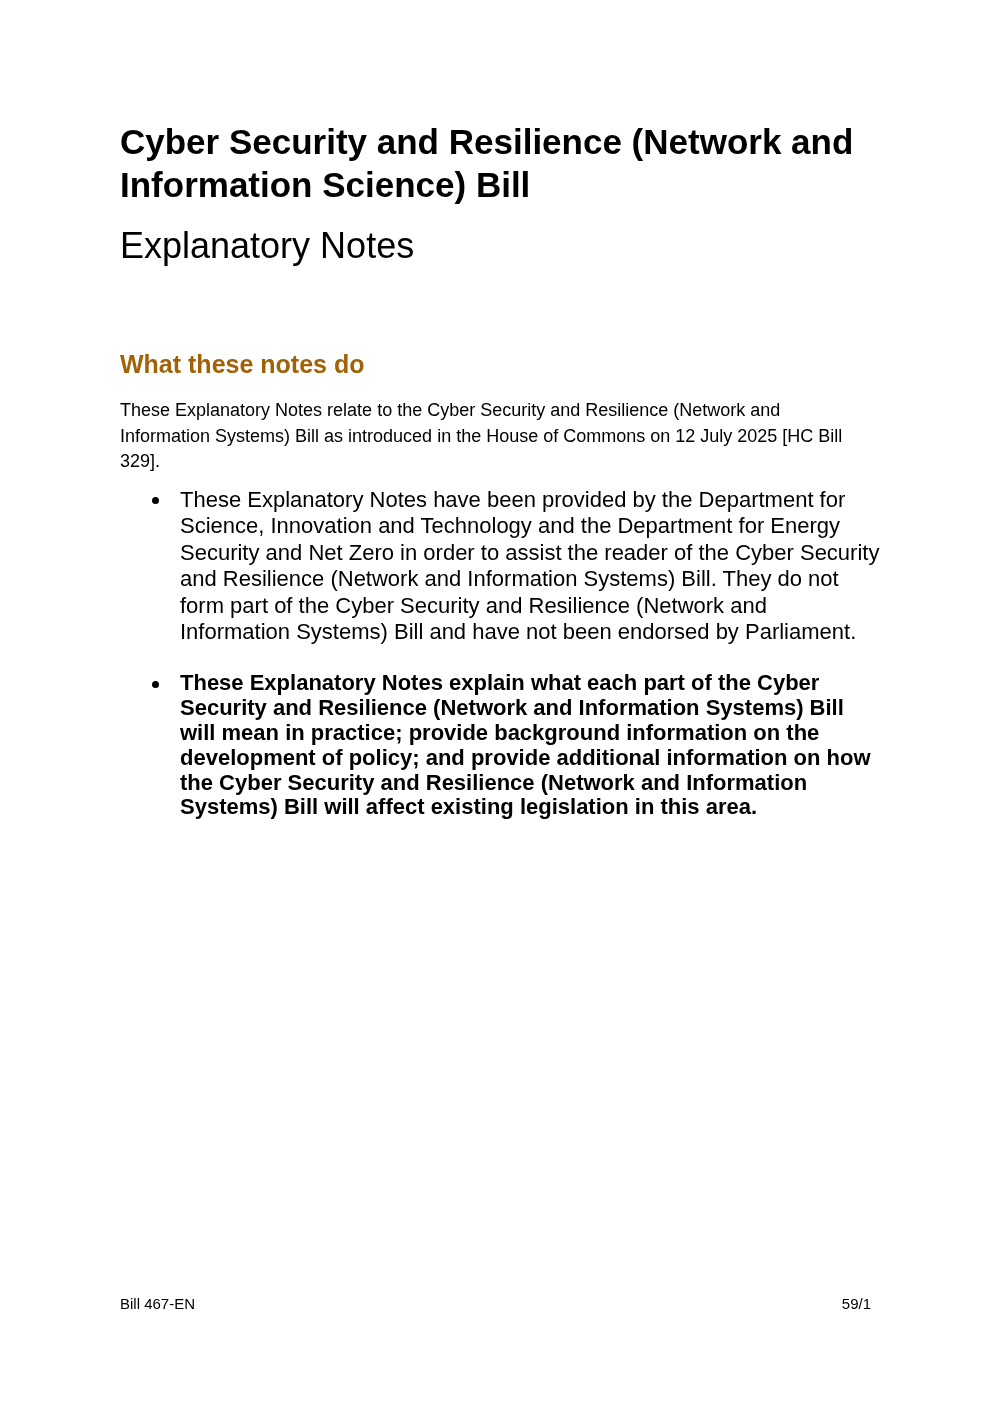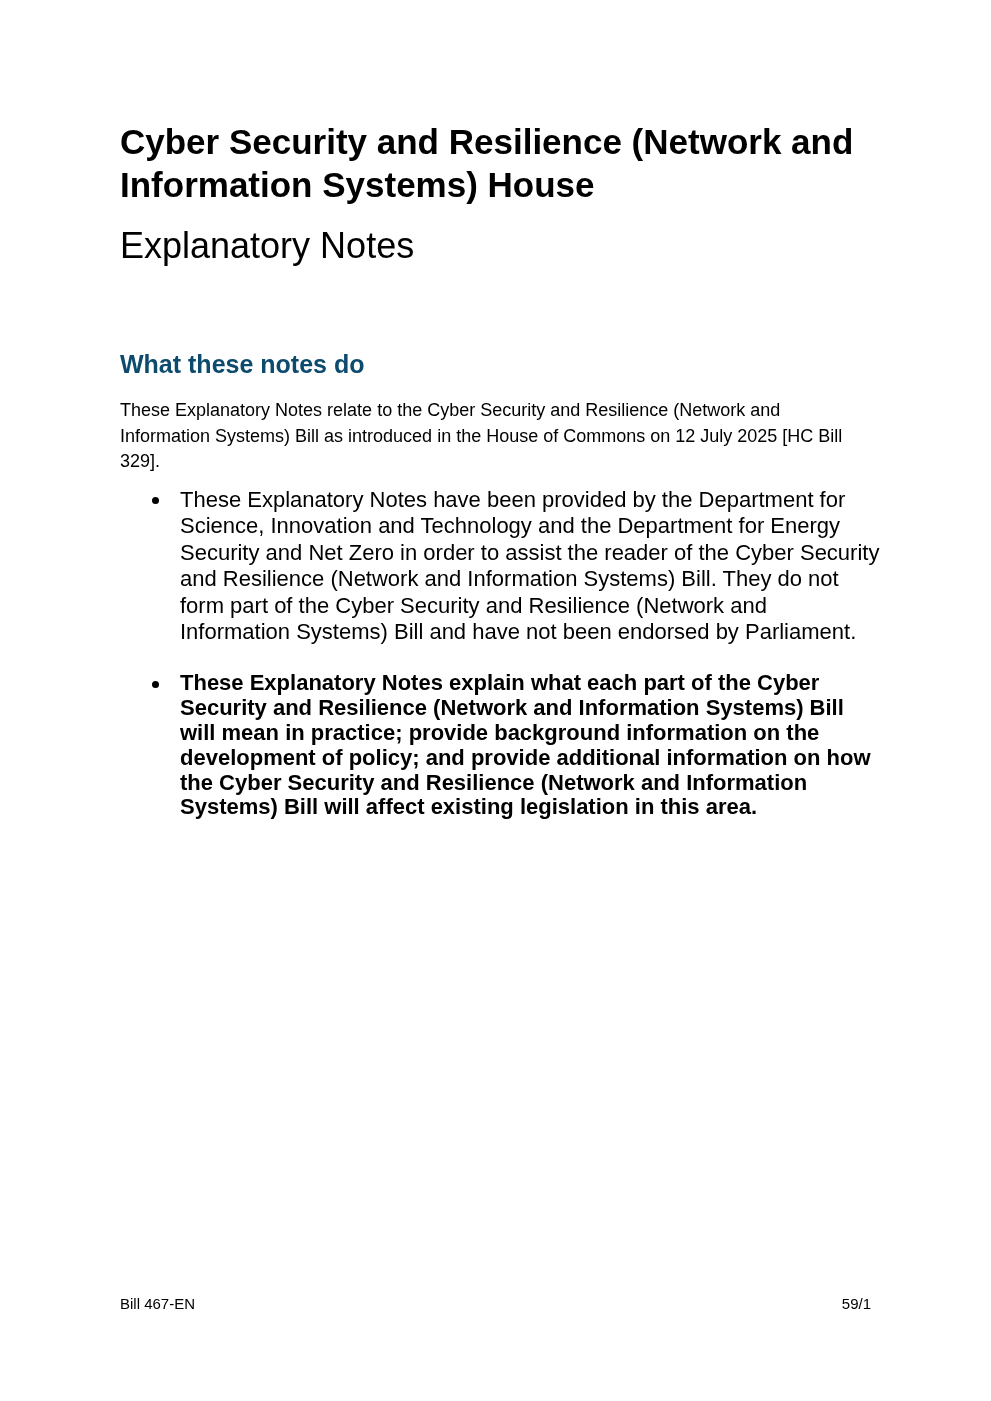--- a/index.html
+++ b/index.html
@@ -42,21 +42,21 @@
       font-weight: normal;
     }
     .section-heading {
       position: absolute;
       left: 120px;
       top: 348px;
       margin: 0;
       font-size: 25px;
       line-height: 32px;
       font-weight: bold;
-      color: #0c4a6e;
+      color: #a16207;
     }
     .intro {
       position: absolute;
       left: 120px;
       top: 398px;
       width: 750px;
       margin: 0;
       font-size: 18px;
       line-height: 25.5px;
     }
@@ -104,21 +104,21 @@
       font-size: 15px;
       line-height: 18px;
       text-align: right;
     }
   </style>
 </head>
 <body>
 
 <div class="page">
 
-  <h1 class="title">Cyber Security and Resilience (Network and Information Systems) House</h1>
+  <h1 class="title">Cyber Security and Resilience (Network and Information Science) Bill</h1>
 
   <h2 class="subtitle">Explanatory Notes</h2>
 
   <h3 class="section-heading">What these notes do</h3>
 
   <p class="intro">These Explanatory Notes relate to the Cyber Security and Resilience (Network and Information Systems) Bill as introduced in the House of Commons on 12 July 2025 [HC Bill 329].</p>
 
   <ul class="bullets">
     <li class="bullet-item b1">
       <span class="bullet-dot"></span>

